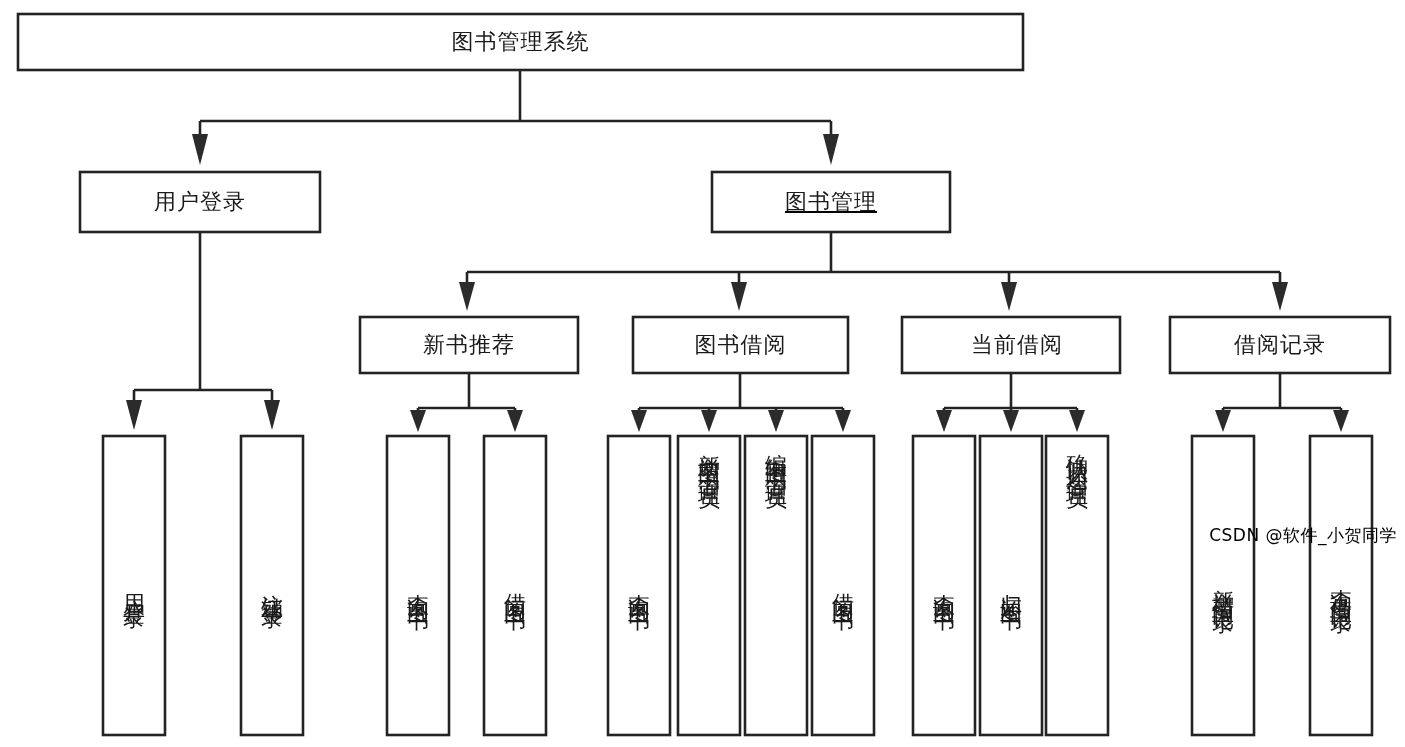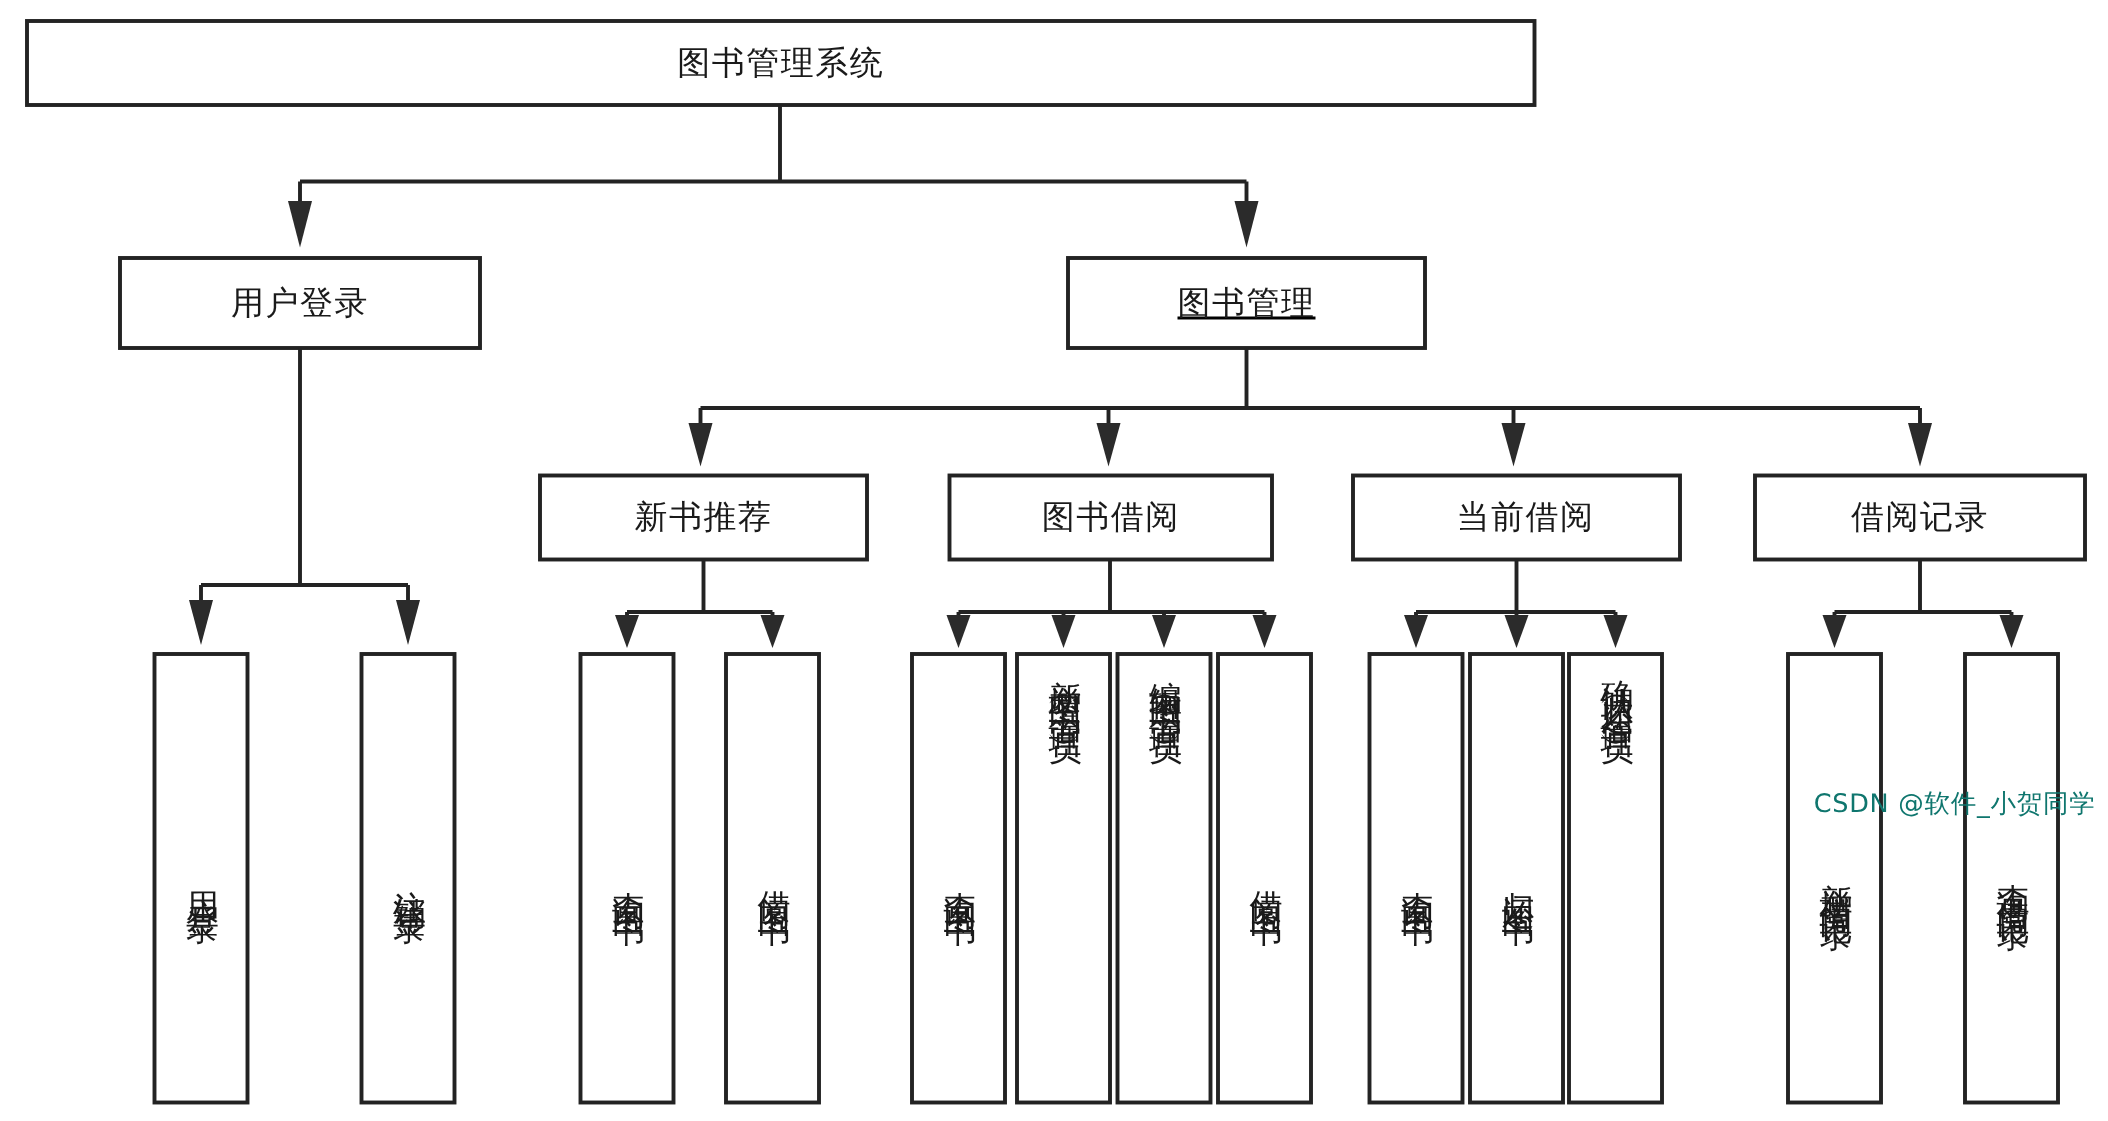--- a/index.html
+++ b/index.html
@@ -72,21 +72,21 @@
     color: #1a1a1a;
     white-space: nowrap;
     letter-spacing: 1px;
   }
   #watermark {
     position: absolute;
     right: 8px;
     bottom: 6px;
     font-family: "DejaVu Sans", "Liberation Sans", sans-serif;
     font-size: 17px;
-    color: #0f766e;
+    color: #000000;
     white-space: nowrap;
     letter-spacing: 0.5px;
   }
 </style>
 </head>
 <body>
 
 <div id="diagram-root">
 
   <svg id="tree-svg" viewBox="0 0 1405 747">

